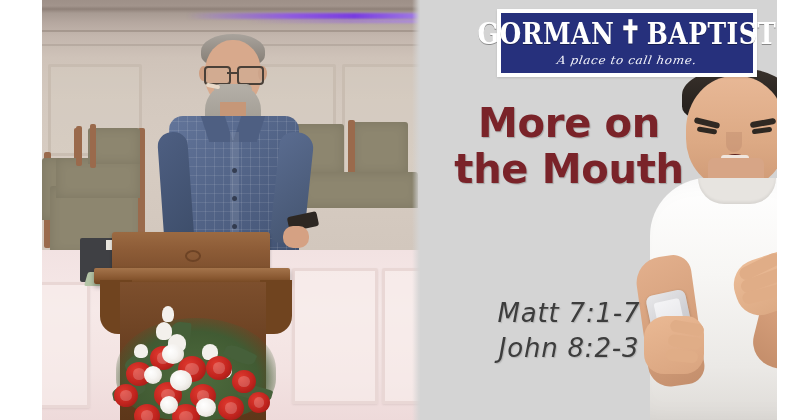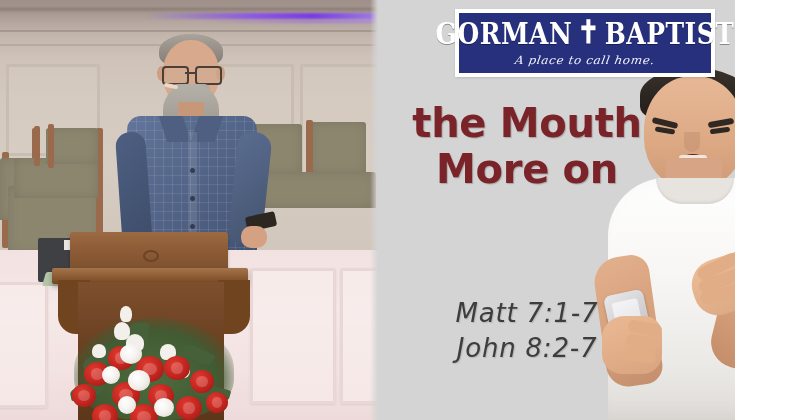--- a/index.html
+++ b/index.html
@@ -8,20 +8,21 @@
   }
   body {
     font-family: "Liberation Sans", sans-serif;
   }
   .canvas {
     position: relative;
     width: 735px;
     height: 420px;
     overflow: hidden;
     background: #d4d4d4;
+    margin-left: 42px;
   }
 
   
   .photo-panel {
     position: absolute;
     left: 0; top: 0;
     width: 378px; height: 420px;
     overflow: hidden;
     background: #b9aaa6;
   }
@@ -586,23 +587,23 @@
         <div class="logo-wordmark">
           <span>GORMAN</span>
           <span class="logo-cross">✝</span>
           <span>BAPTIST</span>
         </div>
         <div class="logo-tagline">A place to call home.</div>
       </div>
     </div>
 
     <div class="sermon-title">
+      <div>More on</div>
       <div>the Mouth</div>
-      <div>More on</div>
     </div>
 
     <div class="scripture">
       <div>Matt 7:1-7</div>
-      <div>John 8:2-7</div>
+      <div>John 8:2-3</div>
     </div>
 
   </div>
 </div>
 
 </body></html>

